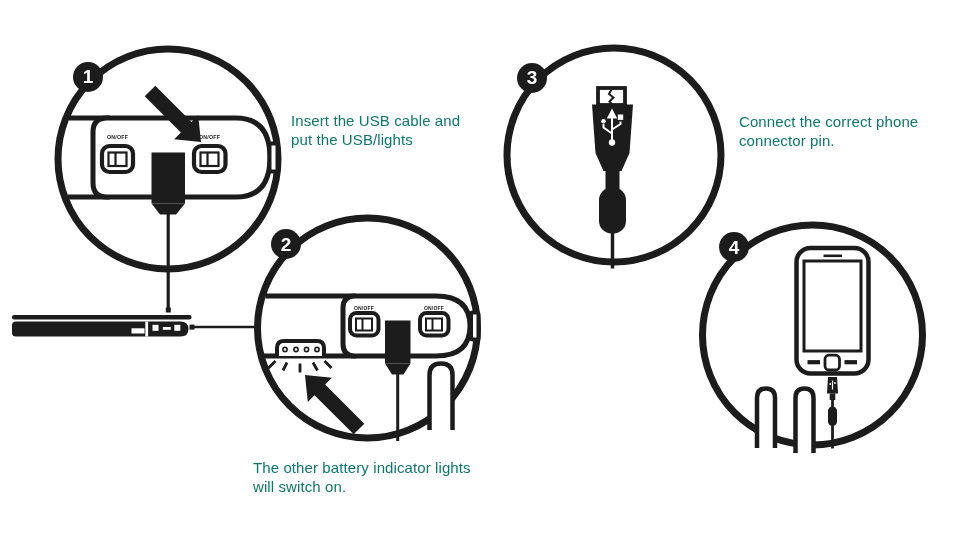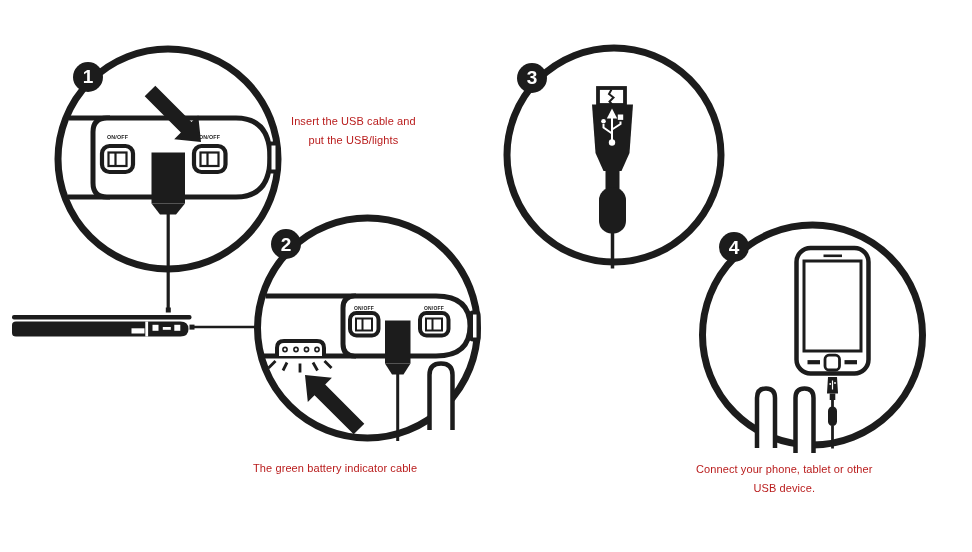--- a/index.html
+++ b/index.html
@@ -7,22 +7,22 @@
     position:relative;width:972px;height:552px;background:#ffffff;overflow:hidden;
     font-family:"Liberation Sans",sans-serif;
   }
   .art{position:absolute;left:0;top:0;}
   .badge{
     position:absolute;width:30px;height:30px;border-radius:50%;
     background:#1c1c1c;color:#ffffff;display:flex;align-items:center;justify-content:center;
     font-size:19px;font-weight:bold;line-height:1;z-index:5;
   }
   .caption{
-    position:absolute;color:#b91c1c;font-size:11px;line-height:18.6px;
-    letter-spacing:0.1px;white-space:nowrap;z-index:4;text-align:center;
+    position:absolute;color:#0f766e;font-size:15px;line-height:18.6px;
+    letter-spacing:0.1px;white-space:nowrap;z-index:4;
   }
   .onoff{
     font-family:"Liberation Sans",sans-serif;font-size:5.3px;font-weight:bold;
     fill:#1c1c1c;text-anchor:middle;letter-spacing:0.2px;
   }
 </style>
 </head>
 <body>
 
 <div class="stage">
@@ -169,20 +169,21 @@
   </div>
   <div class="badge" style="left:719px;top:232px">
     <span>4</span>
   </div>
 
   <div class="caption" style="left:291px;top:112px">
     <div>Insert the USB cable and</div>
     <div>put the USB/lights</div>
   </div>
   <div class="caption" style="left:253px;top:459px">
-    <div>The green battery indicator cable</div>
+    <div>The other battery indicator lights</div>
+    <div>will switch on.</div>
   </div>
-  <div class="caption" style="left:696px;top:460px">
-    <div>Connect your phone, tablet or other</div>
-    <div>USB device.</div>
+  <div class="caption" style="left:739px;top:113px">
+    <div>Connect the correct phone</div>
+    <div>connector pin.</div>
   </div>
 
 </div>
 
 </body></html>

